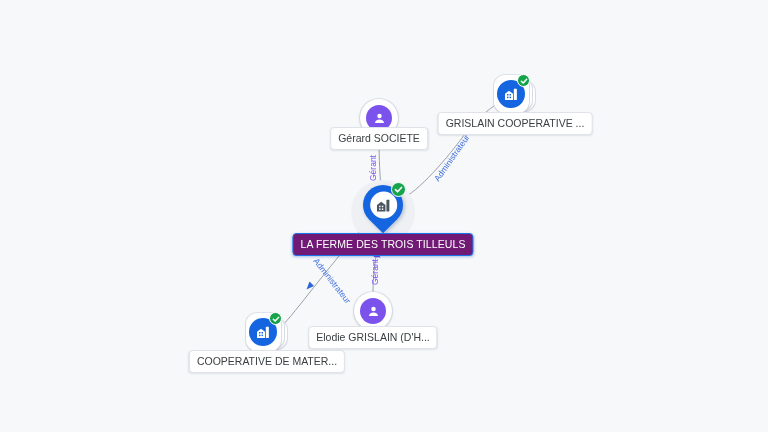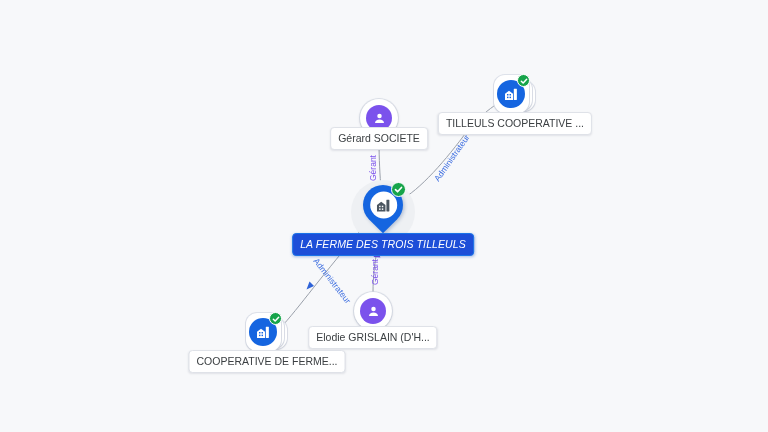--- a/index.html
+++ b/index.html
@@ -142,27 +142,26 @@
     border-radius: 4px;
     font-size: 10.5px;
     line-height: 1;
     padding: 5px 7px 5.5px;
     background: #ffffff;
     color: #3c4043;
     border: 1px solid #dfe2e8;
     box-shadow: 0 1px 2px rgba(30,40,70,.10);
   }
   .label.selected {
-    background: #1d4ed8;
+    background: #701a75;
     color: #ffffff;
     border-color: #1a73e8;
     font-size: 10.5px;
     letter-spacing: .1px;
     box-shadow: 0 1px 3px rgba(20,80,190,.35);
-    font-style: italic;
   }
   
   .edge-label {
     position: absolute;
     font-size: 8.5px;
     line-height: 1;
     white-space: nowrap;
     transform-origin: 50% 50%;
     pointer-events: none;
   }
@@ -233,21 +232,21 @@
         <rect x="6" y="16" width="2.2" height="2.2" fill="#1565e0"></rect>
         <rect x="9.8" y="16" width="2.2" height="2.2" fill="#1565e0"></rect>
       </svg>
     </div>
     <div class="badge" style="left:24px; top:-1px;">
       <svg width="8" height="8" viewBox="0 0 24 24" fill="none" stroke="#ffffff" stroke-width="4.4" stroke-linecap="round" stroke-linejoin="round">
         <path d="M4 12.5 L9.5 18 L20 6.5"></path>
       </svg>
     </div>
   </div>
-  <div class="label" style="left:515px; top:112px;">TILLEULS COOPERATIVE ...</div>
+  <div class="label" style="left:515px; top:112px;">GRISLAIN COOPERATIVE ...</div>
 
   <div class="root-node" style="left:383px; top:212px;">
     <div class="root-halo"></div>
     <div class="pin">
       <div class="pin-inner">
         <svg width="17" height="17" viewBox="0 0 24 24" fill="#4a5560">
           <path d="M2.5 21V12l6-4.5 6 4.5v9z"></path>
           <rect x="15.8" y="4.5" width="4.2" height="16.5" rx="0.6"></rect>
           <rect x="5.5" y="13" width="2.1" height="2.1" fill="#ffffff"></rect>
           <rect x="9.3" y="13" width="2.1" height="2.1" fill="#ffffff"></rect>
@@ -287,15 +286,15 @@
         <rect x="6" y="16" width="2.2" height="2.2" fill="#1565e0"></rect>
         <rect x="9.8" y="16" width="2.2" height="2.2" fill="#1565e0"></rect>
       </svg>
     </div>
     <div class="badge" style="left:24px; top:-1px;">
       <svg width="8" height="8" viewBox="0 0 24 24" fill="none" stroke="#ffffff" stroke-width="4.4" stroke-linecap="round" stroke-linejoin="round">
         <path d="M4 12.5 L9.5 18 L20 6.5"></path>
       </svg>
     </div>
   </div>
-  <div class="label" style="left:267px; top:350px;">COOPERATIVE DE FERME...</div>
+  <div class="label" style="left:267px; top:350px;">COOPERATIVE DE MATER...</div>
 
 </div>
 
 </body></html>

